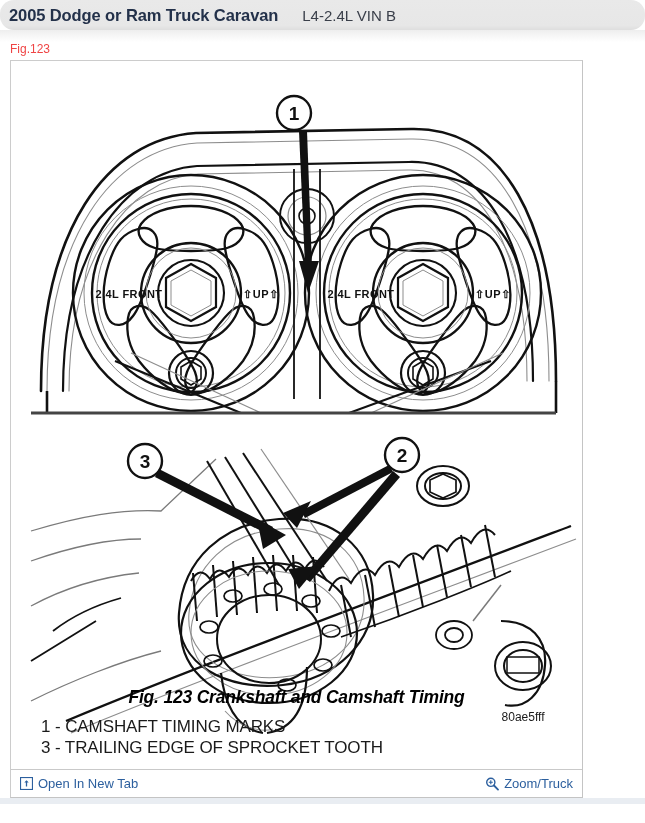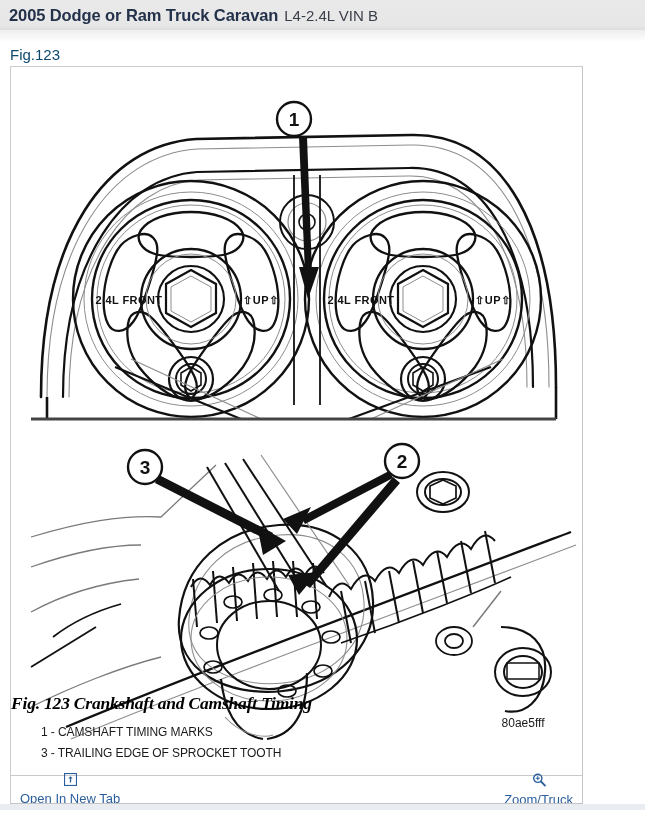--- a/index.html
+++ b/index.html
@@ -15,48 +15,48 @@
   }
 
   
   .header {
     height: 30px;
     background: linear-gradient(to bottom, #e9e9e9 0%, #e7e7e7 85%, #dedede 100%);
     display: flex;
     align-items: center;
     padding: 0 0 0 9px;
     box-sizing: border-box;
+    border-radius: 14px;
   }
   .hdr-title {
     font-size: 16.5px;
     font-weight: bold;
     color: #23314a;
     letter-spacing: -0.1px;
     white-space: nowrap;
   }
   .hdr-sub {
     font-size: 15px;
     font-weight: normal;
     color: #3a3f4a;
-    margin-left: 6px;
+    margin-left: 24px;
     white-space: nowrap;
   }
 
   .header-fade {
     height: 12px;
     background: linear-gradient(to bottom, #eeeeee 0%, #ffffff 100%);
   }
 
   
   .fig-label {
-    font-size: 15px;
-    color: #0c4a6e;
+    font-size: 12px;
+    color: #ef4444;
     padding: 0px 0 4px 10px;
     line-height: 14px;
-    margin-top: 6px;
   }
 
   
   .panel {
     margin: 0 0 0 10px;
     width: 573px;
     height: 738px;
     border: 1px solid #cccccc;
     border-right-color: #c4c4c4;
     border-bottom-color: #c4c4c4;
@@ -73,35 +73,35 @@
     height: 690px;
   }
   .figure-area svg { display: block; }
 
   
   .caption {
     position: absolute;
     left: 0;
     top: 626px;
     width: 571px;
+    text-align: center;
     font-size: 17.5px;
     font-weight: bold;
     font-style: italic;
     color: #000000;
     letter-spacing: -0.2px;
-    font-family: Liberation Serif, serif;
   }
   .legend {
     position: absolute;
     left: 30px;
     top: 655px;
     width: 520px;
   }
   .legend-row {
-    font-size: 12px;
+    font-size: 17px;
     color: #1a1a1a;
     line-height: 21px;
     white-space: nowrap;
     letter-spacing: -0.1px;
   }
 
   
   .toolbar {
     position: absolute;
     left: 0;
@@ -117,21 +117,20 @@
     box-sizing: border-box;
   }
   .tb-item {
     display: flex;
     align-items: center;
     gap: 5px;
     color: #2c5f9e;
     font-size: 13px;
     cursor: pointer;
     white-space: nowrap;
-    flex-direction: column;
   }
   .tb-item svg { display: block; }
 
   .footer-strip {
     height: 6px;
     background: #e9edf2;
   }
 </style>
 </head>
 <body>

